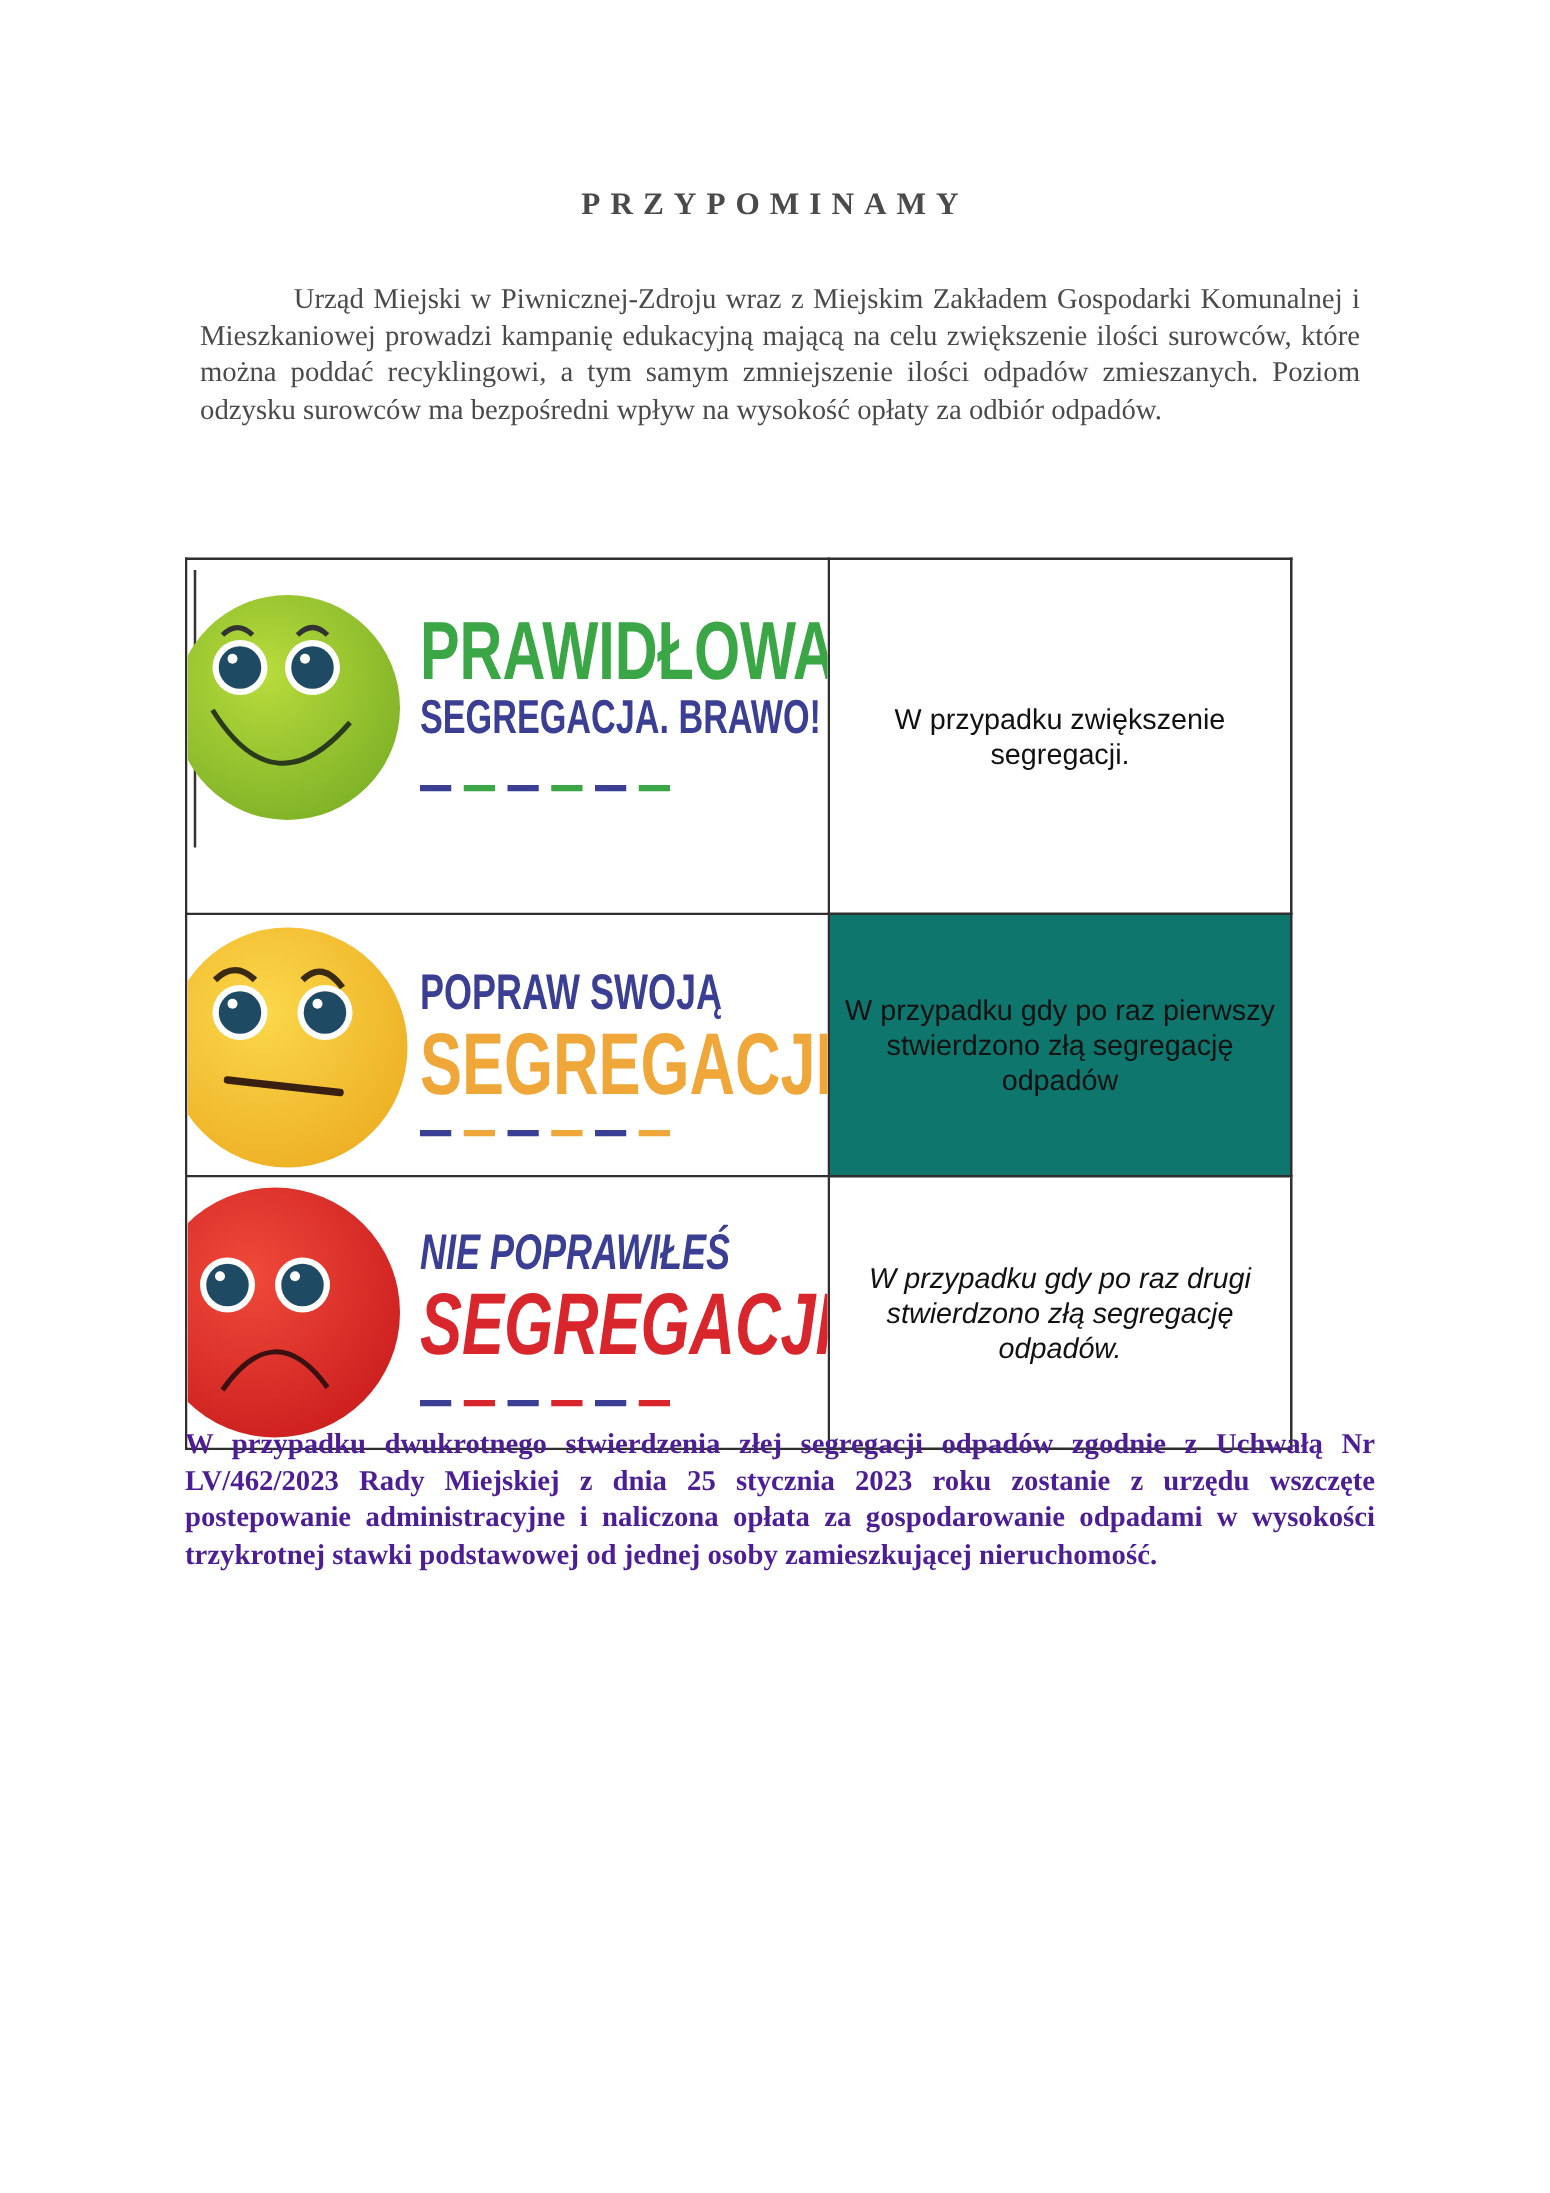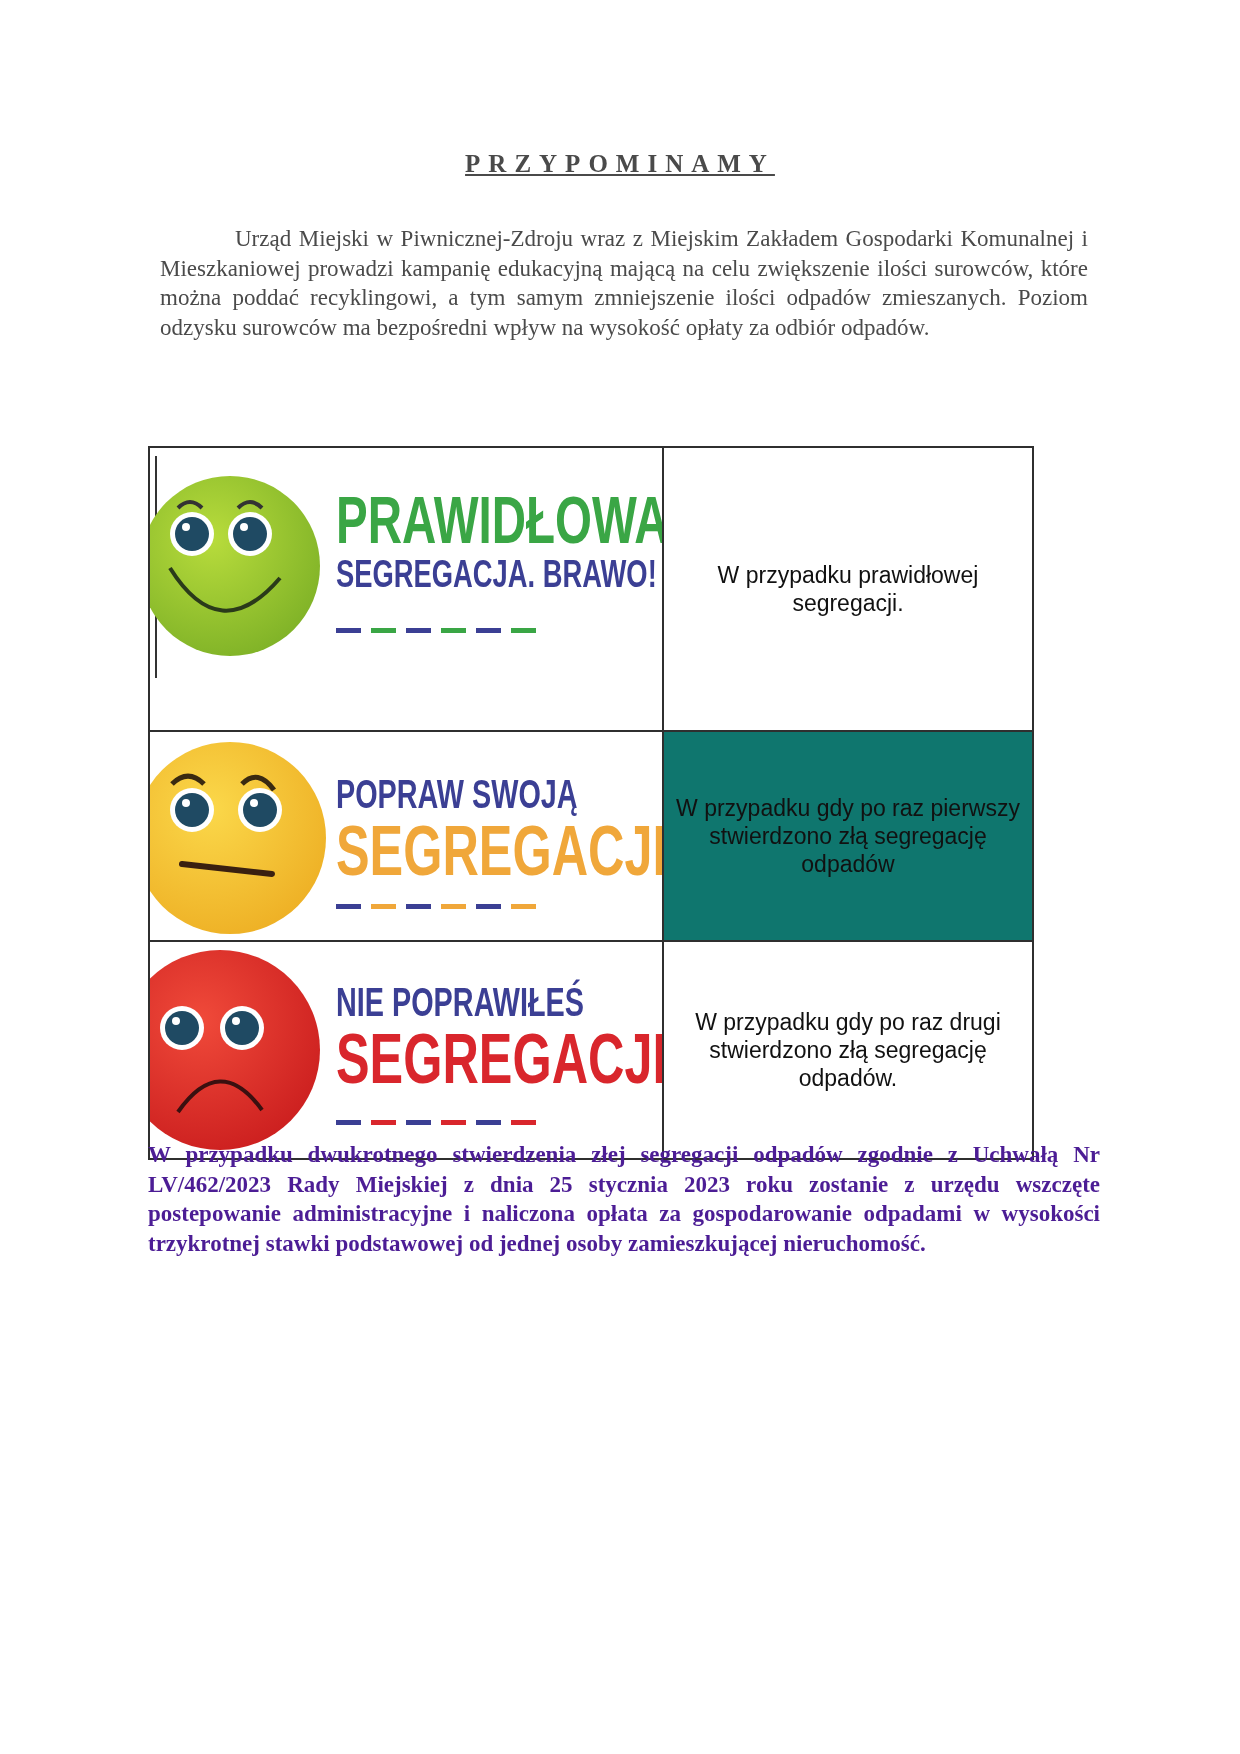--- a/index.html
+++ b/index.html
@@ -1,34 +1,34 @@
 <!DOCTYPE html>
 <html><head>
 <meta charset="utf-8">
 <style>
   html, body { margin:0; padding:0; background:#ffffff; }
   body { width:1240px; height:1754px; position:relative; overflow:hidden;
          font-family:"Liberation Serif","DejaVu Serif",serif; color:#4a4a4a; }
   .title { position:absolute; top:150px; left:0; width:1240px; text-align:center;
-           font-size:25px; font-weight:bold; letter-spacing:8px; color:#4a4a4a;text-decoration:underline; }
+           font-size:25px; font-weight:bold; letter-spacing:8px; color:#4a4a4a; }
   .para { position:absolute; left:148px; width:952px; font-size:23px; line-height:29.5px;
           text-align:justify; color:#4a4a4a; }
   .para p { margin:12px; }
   .indent { text-indent:75px; }
   #p1 { top:212px; }
   .final { position:absolute; left:148px; width:952px; top:1140px; font-size:23px; line-height:29.5px;
            text-align:justify; font-weight:bold; color:#4c1d95; }
   table.tbl { position:absolute; left:148px; top:446px; width:886px; border-collapse:collapse; }
   table.tbl td { border:2px solid #2f2f2f; padding:0; vertical-align:middle; }
   td.img { width:512px; }
   td.txt { text-align:center; font-family:"Liberation Sans","DejaVu Sans",sans-serif;
            font-size:23px; line-height:28px; color:#111; padding:0 10px; }
   tr.r1 td { height:236px; }
   tr.r2 td { height:208px; }
-  tr.r3 td { height:216px; }
+  tr.r3 td { height:216px;font-style:italic; }
   tr.r2 td.txt { background:#0f766e; }
   .badge { position:relative; width:100%; height:100%; overflow:hidden; background:#fff; }
   .badge svg { display:block; }
   .words { position:absolute; left:186px; font-family:"Liberation Sans","DejaVu Sans",sans-serif;
            font-weight:bold; transform:scaleX(0.72); transform-origin:left top; white-space:nowrap; }
   .dashes { position:absolute; left:186px; display:flex; gap:10px; }
   .dashes span { display:block; width:25px; height:5px; }
 </style>
 </head>
 <body>
@@ -70,21 +70,21 @@
         <div class="dashes" style="top:180px;">
           <span style="background:#3b3f94"></span>
               <span style="background:#3aa645"></span>
               <span style="background:#3b3f94"></span>
               <span style="background:#3aa645"></span>
               <span style="background:#3b3f94"></span>
               <span style="background:#3aa645"></span>
         </div>
       </div>
     </td>
-    <td class="txt">W przypadku prawidłowej segregacji.</td>
+    <td class="txt">W przypadku zwiększenie segregacji.</td>
   </tr>
   <tr class="r2">
     <td class="img">
       <div class="badge" style="height:208px;">
         <svg width="190" height="208" viewBox="0 0 190 208">
           <defs>
                 <radialGradient id="g2" cx="40%" cy="35%" r="70%">
                   <stop offset="0" stop-color="#fbd84a"></stop>
                   <stop offset="1" stop-color="#eeb025"></stop>
                 </radialGradient>

